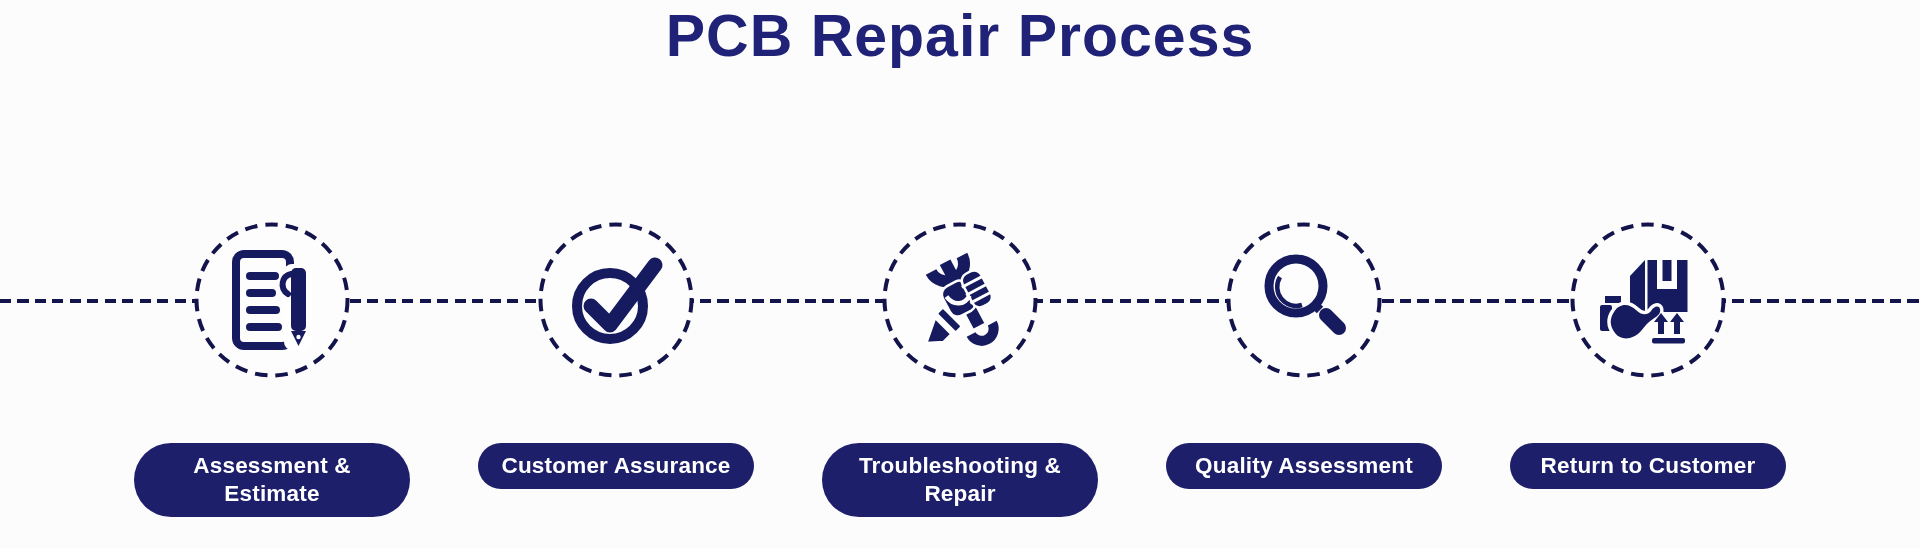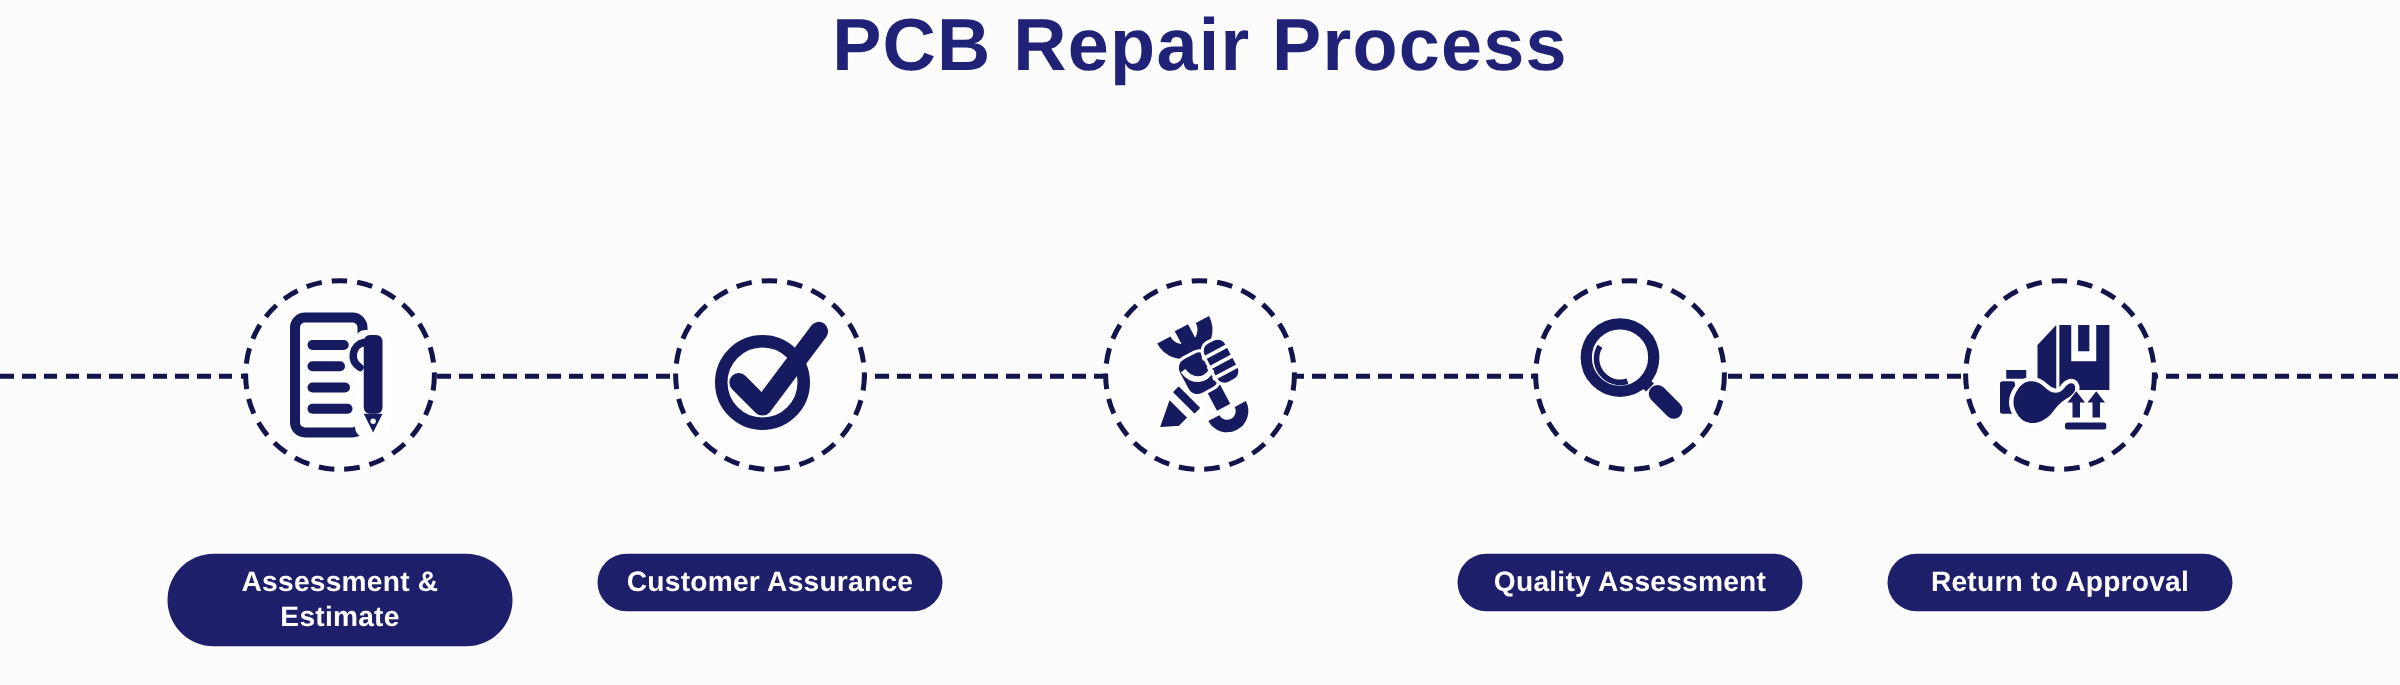--- a/index.html
+++ b/index.html
@@ -110,20 +110,21 @@
               </g>
               <path d="M37,39 C39,51 49,55 58,49" stroke="#fff" stroke-width="4.5" fill="none"></path>
             </g>
             <g transform="rotate(45 40 70)" stroke="#fff" stroke-width="2.5">
               <rect x="26" y="66" width="27" height="9" rx="2"></rect>
               <path d="M28,79 H51 V90 L39.5,103 Z"></path>
             </g>
           </g>
         </g>
       </svg>
+      <div class="pill">Troubleshooting &amp; Repair</div>
     </div>
 
     <div class="step">
       <svg class="badge icon" width="158" height="158" viewBox="0 0 158 158">
         <circle class="ring circle-fill" cx="79" cy="79" r="75.5" stroke-width="4" stroke-dasharray="12.5 8"></circle>
         <g transform="translate(29,29)">
           <circle cx="42" cy="36" r="27" stroke="currentColor" stroke-width="9" fill="none"></circle>
           <path d="M26,27 A19,19 0 0 0 48,55" stroke="currentColor" stroke-width="4.5" fill="none"></path>
           <path d="M60,54 L66,60" stroke="currentColor" stroke-width="9"></path>
           <path d="M72,65 L85,78" stroke="currentColor" stroke-width="14" stroke-linecap="round"></path>
@@ -144,17 +145,17 @@
             <rect x="2" y="55" width="12" height="26" rx="2"></rect>
             <rect x="7" y="46" width="16" height="7"></rect>
             <path d="M16,62 C22,52 32,54 38,60 C43,65 49,66 53,61 C56,56 61,55 62,59 C63,63 60,66 55,69 C50,72 47,76 43,81 C35,90 23,91 17,83 C11,75 12,68 16,62 Z" fill="#fff" stroke="#fff" stroke-width="7"></path>
             <path d="M16,62 C22,52 32,54 38,60 C43,65 49,66 53,61 C56,56 61,55 62,59 C63,63 60,66 55,69 C50,72 47,76 43,81 C35,90 23,91 17,83 C11,75 12,68 16,62 Z"></path>
             <path d="M63,63 L56,72 H60 V84 H66 V72 H70 Z"></path>
             <path d="M79,63 L72,72 H76 V84 H82 V72 H86 Z"></path>
             <rect x="54" y="88" width="33" height="5.5" rx="2"></rect>
           </g>
         </g>
       </svg>
-      <div class="pill">Return to Approval</div>
+      <div class="pill">Return to Customer</div>
     </div>
 
   </div>
 </div>
 
 </body></html>

